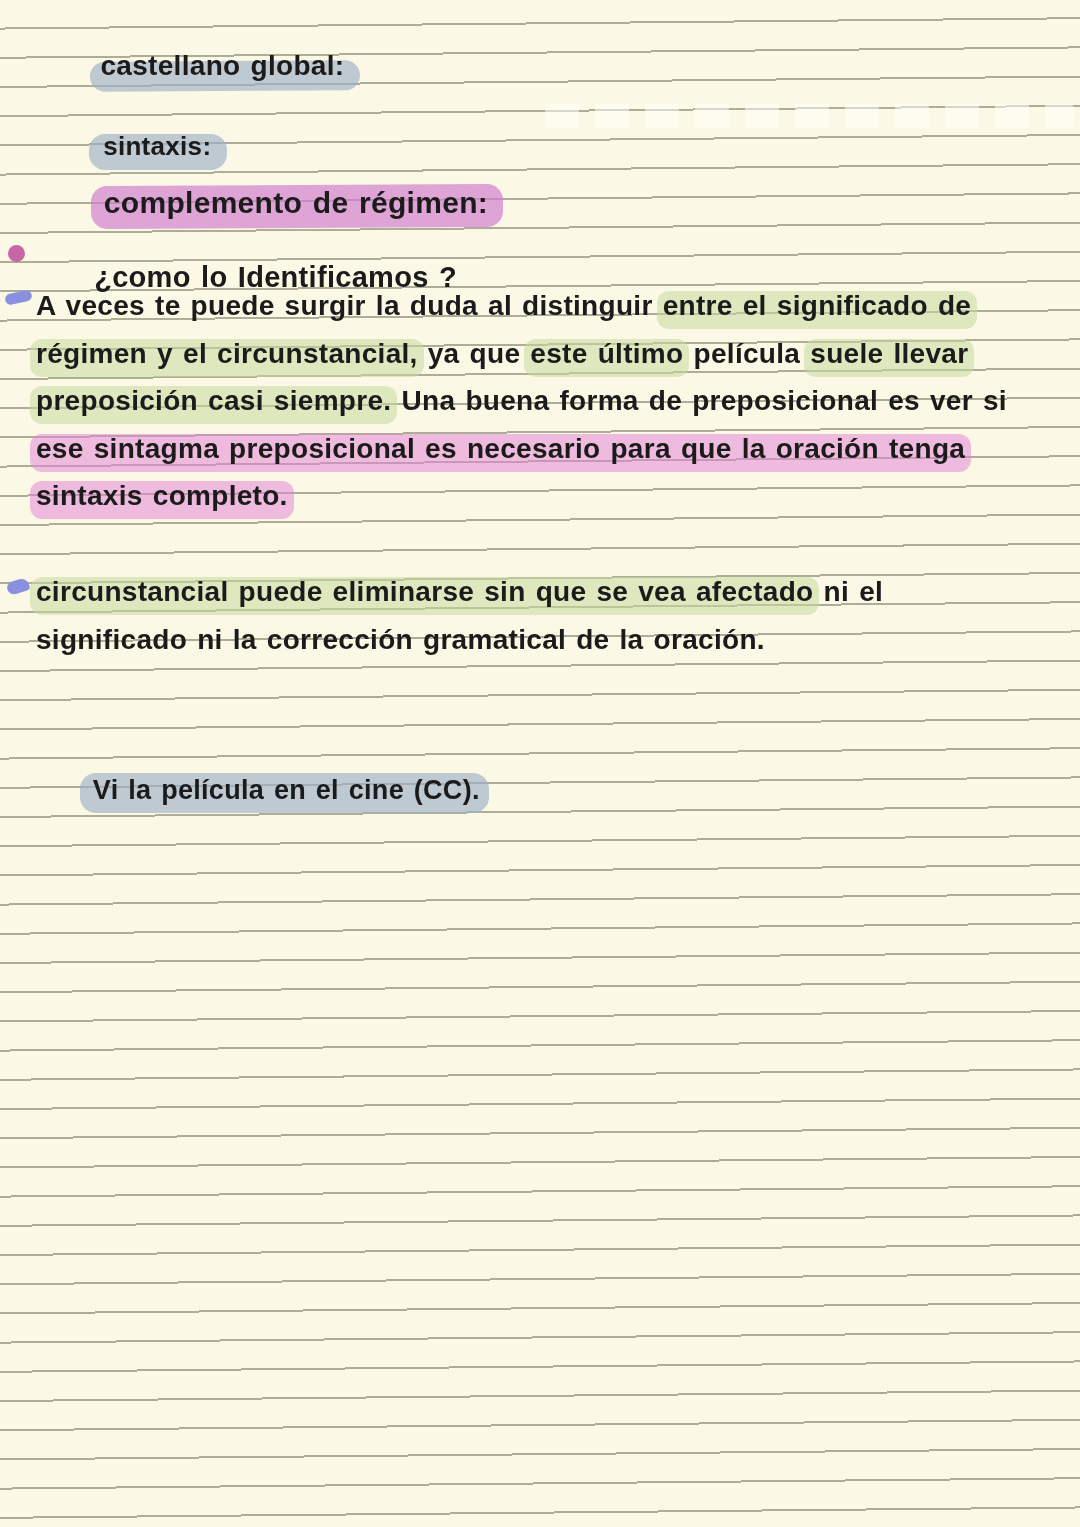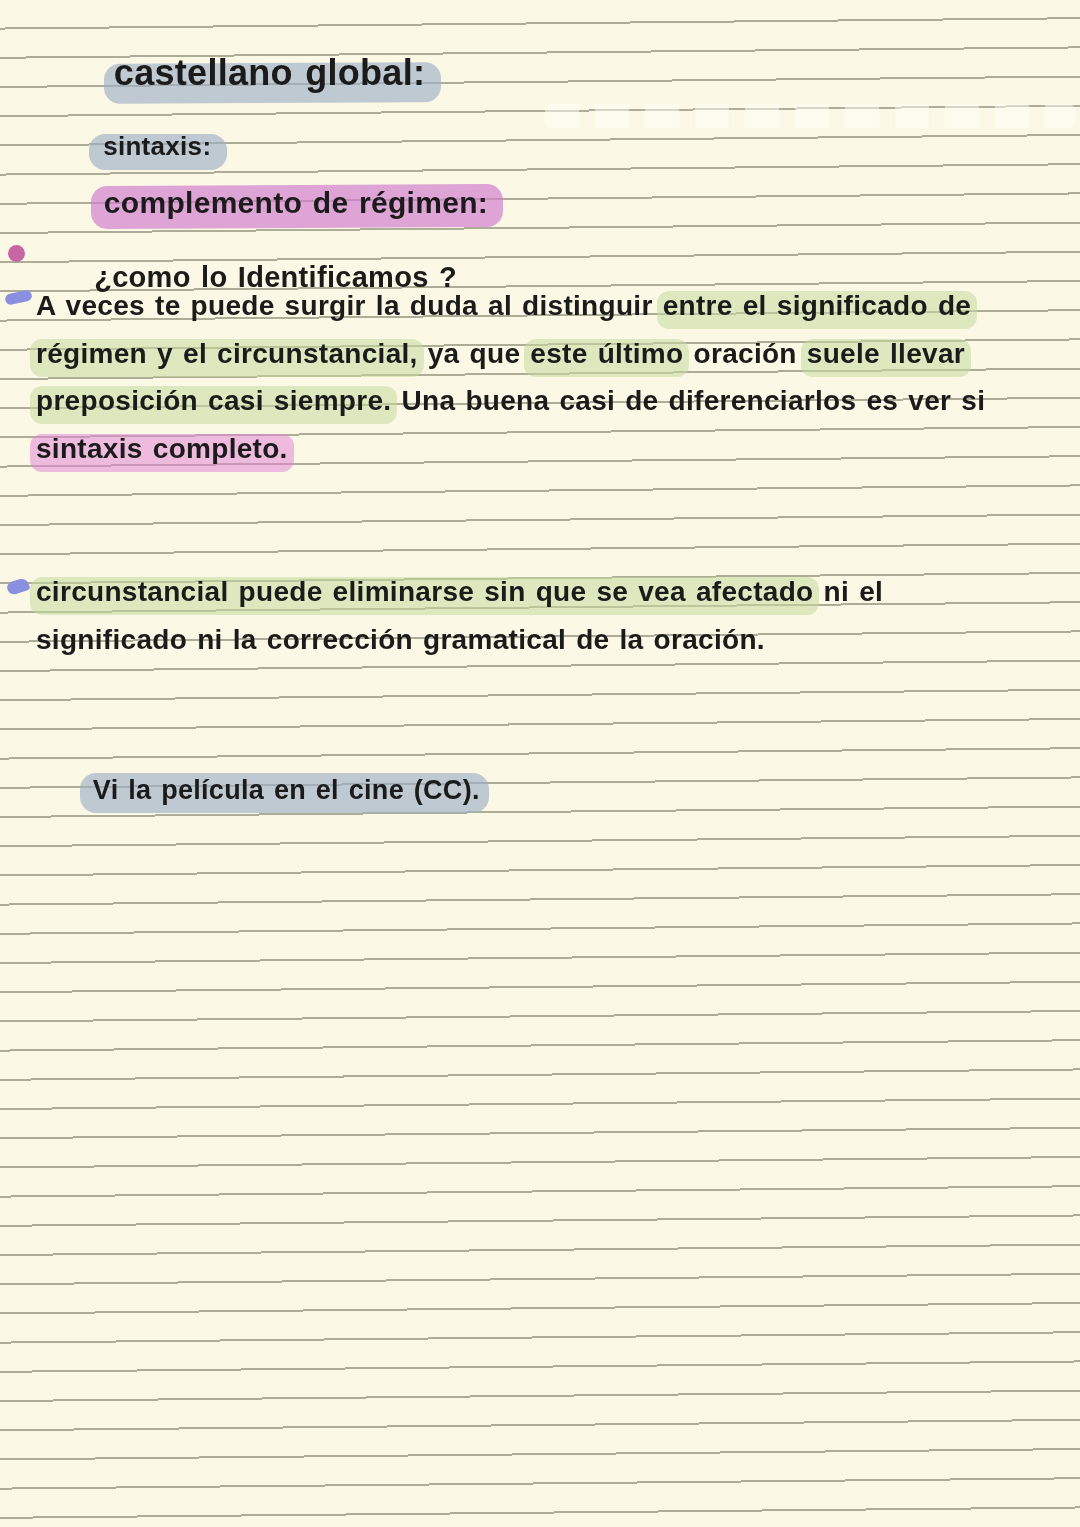--- a/index.html
+++ b/index.html
@@ -21,21 +21,21 @@
   
   .lines{position:absolute;left:-60px;right:-60px;top:-34px;bottom:-60px;
     background:repeating-linear-gradient(180deg,
       transparent 0, transparent 27.2px,
       var(--line) 27.2px, var(--line) 29.2px);
     transform:rotate(-0.55deg)}
   .fm{position:absolute;left:545px;top:104px;width:530px;height:24px;border-radius:6px;
     background:repeating-linear-gradient(90deg, rgba(255,255,250,.5) 0 34px, transparent 34px 50px)}
   .content{position:absolute;inset:0;word-spacing:2px;letter-spacing:.3px}
   .h{position:absolute;white-space:pre}
-  .h1{top:10px;left:40px;font-size:36px}
+  .h1{top:18px;left:40px;font-size:28px}
   .h2{top:100px;left:46px;font-size:26px}
   .h3{top:152px;left:40px;font-size:30px}
   .question{top:228px;left:32px;font-size:29px}
   .qdot{position:absolute;left:8px;top:245px;width:17px;height:17px;border-radius:50%;
         background:var(--dot)}
   .para{position:absolute;left:36px;right:0;font-size:28px}
   .para1{top:282px}
   .para2{top:568px}
   .pline{height:47.5px;line-height:47.5px;white-space:pre}
   .bullet{position:absolute;background:var(--dash)}
@@ -78,22 +78,23 @@
 
     <span class="qdot"></span>
     <div class="h question">
       <span>¿como lo Identificamos ?</span>
     </div>
 
     <div class="para para1">
       <span class="bullet bdash1"></span>
       <div>
           <div class="pline"><span class="">A veces te puede surgir la duda al distinguir </span><span class="m m-green">entre el significado de</span></div>
-          <div class="pline"><span class="m m-green">régimen y el circunstancial,</span><span class=""> ya que </span><span class="m m-green">este último</span><span class=""> oración </span><span class="m m-green">suele llevar</span></div>
-          <div class="pline"><span class="m m-green">preposición casi siempre.</span><span class=""> Una buena casi de diferenciarlos es ver si</span></div>
+          <div class="pline"><span class="m m-green">régimen y el circunstancial,</span><span class=""> ya que </span><span class="m m-green">este último</span><span class=""> película </span><span class="m m-green">suele llevar</span></div>
+          <div class="pline"><span class="m m-green">preposición casi siempre.</span><span class=""> Una buena forma de preposicional es ver si</span></div>
+          <div class="pline"><span class="m m-pink">ese sintagma preposicional es necesario para que la oración tenga</span></div>
           <div class="pline"><span class="m m-pink">sintaxis completo.</span></div>
         </div>
     </div>
 
     <div class="para para2">
       <span class="bullet bdash2"></span>
       <div>
           <div class="pline"><span class="m m-green">circunstancial puede eliminarse sin que se vea afectado</span><span class=""> ni el</span></div>
           <div class="pline"><span class="">significado ni la corrección gramatical de la oración.</span></div>
         </div>

